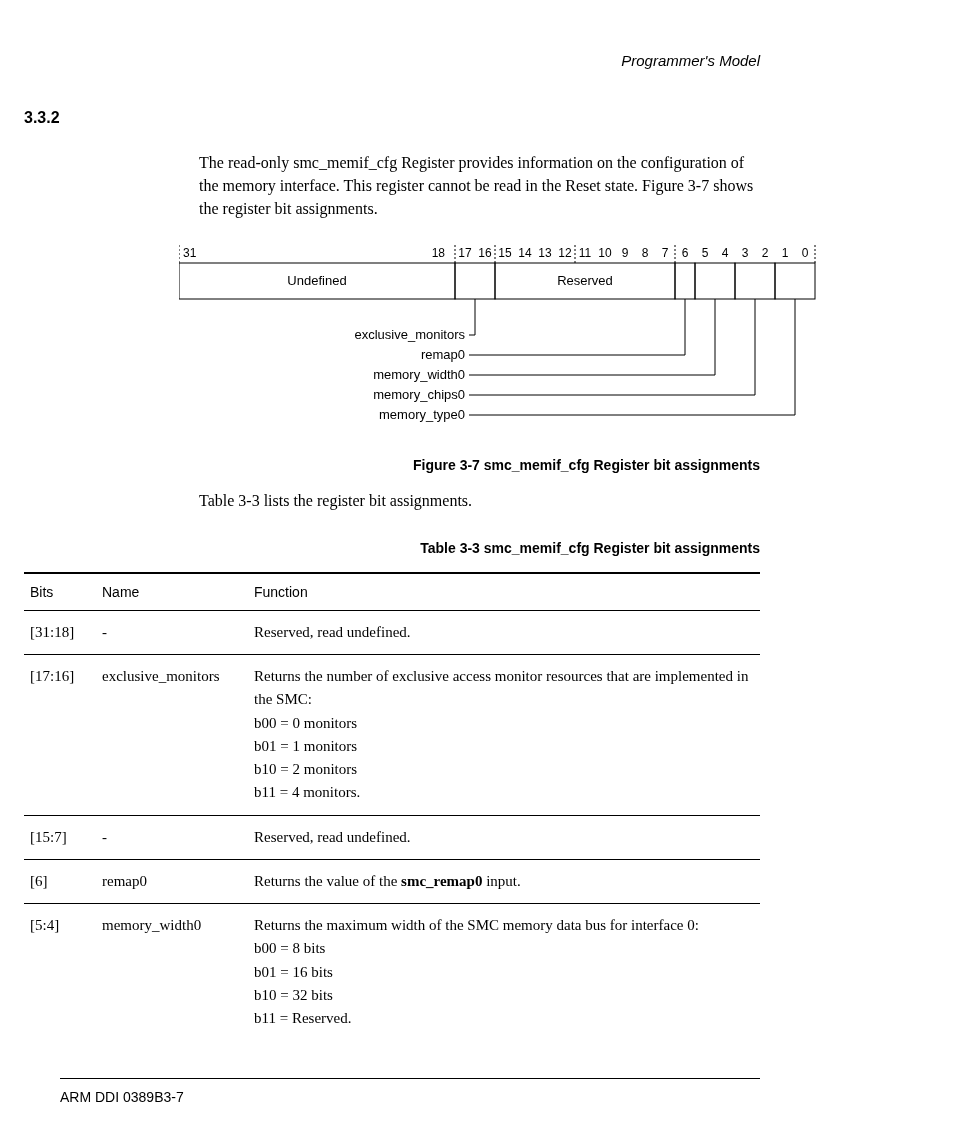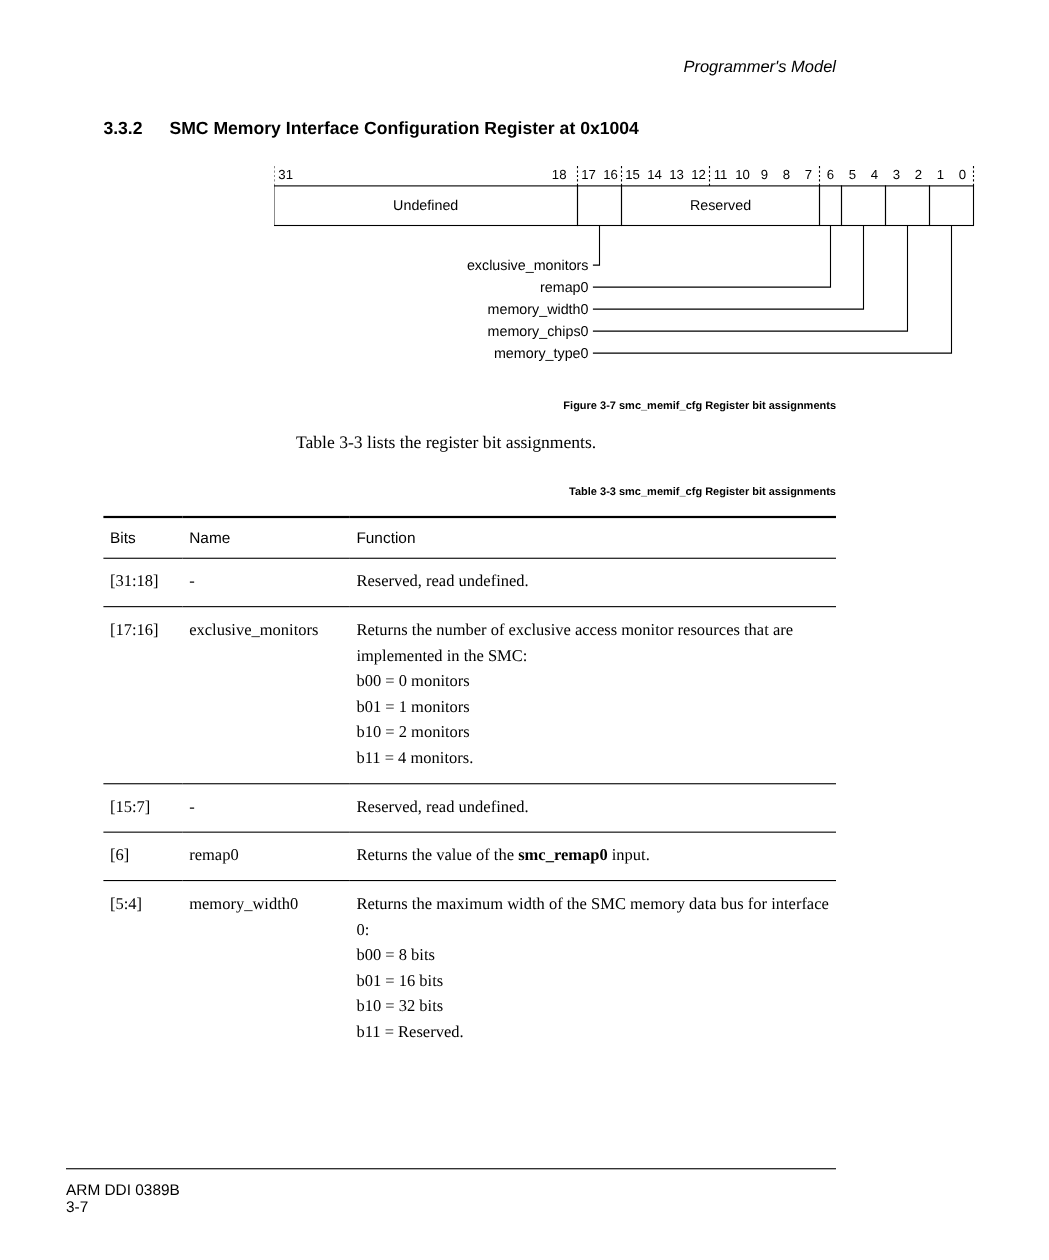--- a/index.html
+++ b/index.html
@@ -8,21 +8,21 @@
     color: #000;
     margin: 0;
     padding: 0;
     background: #fff;
   }
   .page {
     width: 820px;
     height: 1145px;
     position: relative;
     box-sizing: border-box;
-    padding: 52px 60px 40px 94px;
+    padding: 52px 60px 40px 24px;
   }
   .header-line {
     font-style: italic;
     text-align: right;
     font-size: 15px;
     margin-bottom: 40px;
     font-family: Arial, Helvetica, sans-serif;
   }
   .section-row {
     display: flex;
@@ -44,21 +44,21 @@
     margin-left: 175px;
     font-size: 16px;
     line-height: 1.45;
   }
   .fig-wrap {
     margin: 24px 0 6px 155px;
   }
   .fig-caption, .tbl-caption {
     font-family: Arial, Helvetica, sans-serif;
     font-weight: bold;
-    font-size: 10px;
+    font-size: 14px;
     text-align: right;
     margin: 18px 0 8px 0;
   }
   .tbl-caption { margin-top: 28px; margin-bottom: 16px; }
   .reg-table {
     width: 100%;
     border-collapse: collapse;
     margin-top: 4px;
   }
   .reg-table th {
@@ -82,39 +82,38 @@
   .col-name { width: 140px; }
   .footer {
     position: absolute;
     left: 60px; right: 60px; bottom: 40px;
     border-top: 1px solid #000;
     padding-top: 10px;
     font-size: 14px;
     display: flex;
     justify-content: flex-start;
     font-family: Arial, Helvetica, sans-serif;
-    flex-direction: column;
   }
   .footer-center { font-style: italic; flex:1; text-align:center;}
   svg text.bitnum { font-family: Arial, Helvetica, sans-serif; font-size: 12px; }
   svg text.label  { font-family: Arial, Helvetica, sans-serif; font-size: 13px; }
   svg text.box    { font-family: Arial, Helvetica, sans-serif; font-size: 13px; }
 </style>
 </head>
 <body>
 
 <div class="page">
 
   <div class="header-line">Programmer's Model</div>
 
   <div class="section-row">
     <div class="section-num">3.3.2</div>
-    <div class="section-title">SMC Memory Interface Configuration Register at 0x1004</div>
   </div>
 
+  <p class="body-text">The read-only smc_memif_cfg Register provides information on the configuration of the memory interface. This register cannot be read in the Reset state. Figure 3-7 shows the register bit assignments.</p>
 
   <div class="fig-wrap">
     <svg width="680" height="190">
 
       <text class="bitnum" x="4" y="12">31</text>
       <text class="bitnum" x="266" y="12" text-anchor="end">18</text>
       <text class="bitnum" x="286" y="12" text-anchor="middle">17</text>
       <text class="bitnum" x="306" y="12" text-anchor="middle">16</text>
       <text class="bitnum" x="326" y="12" text-anchor="middle">15</text>
       <text class="bitnum" x="346" y="12" text-anchor="middle">14</text>

